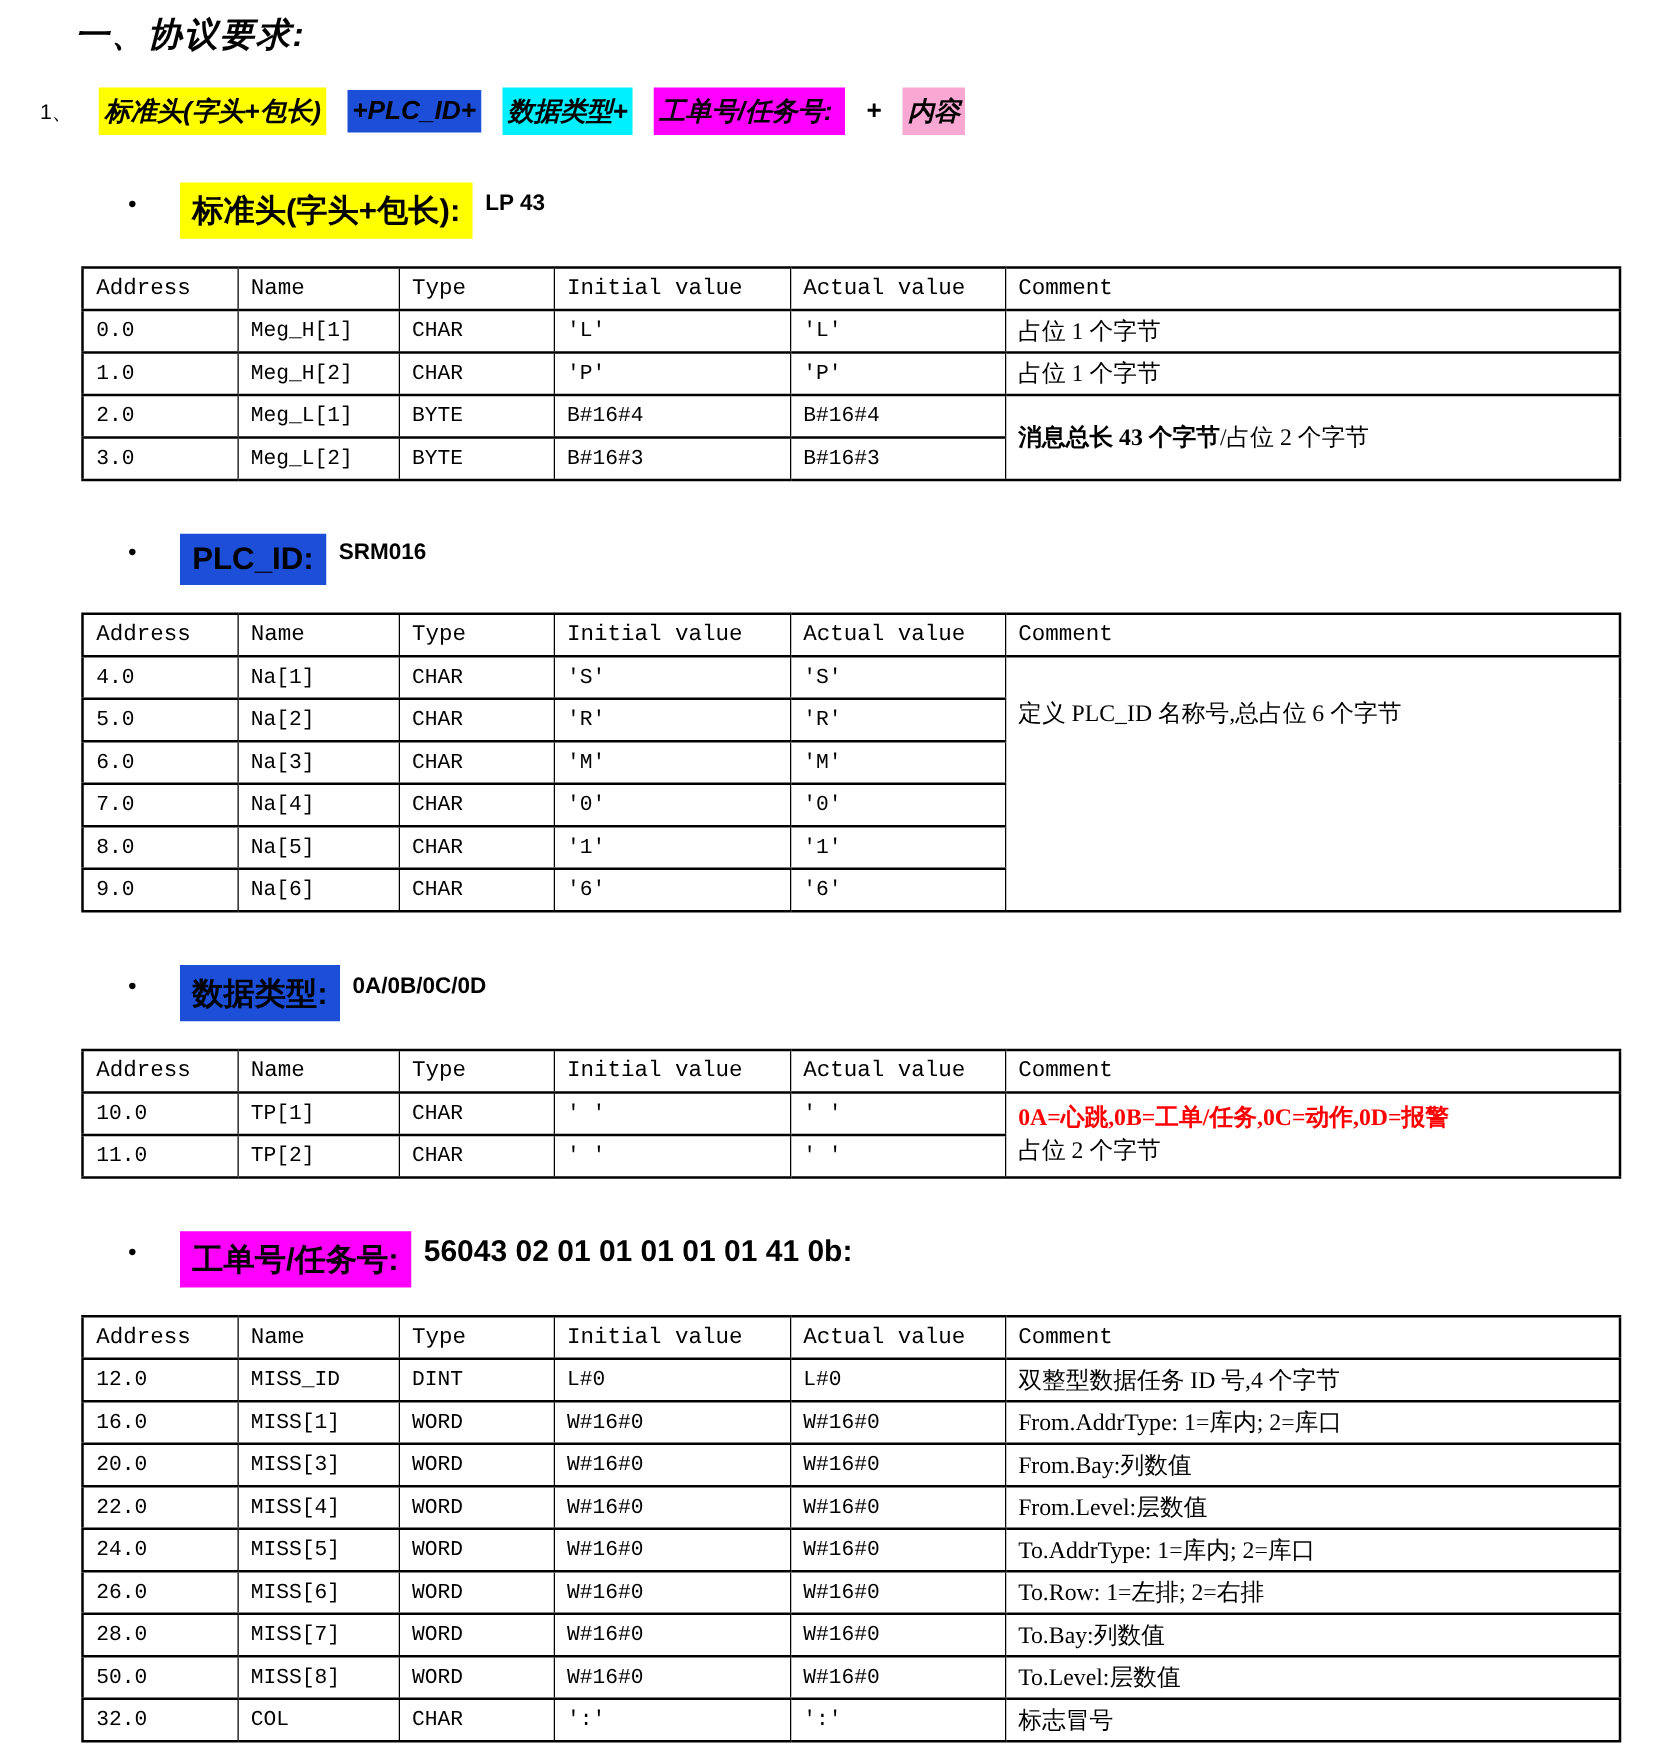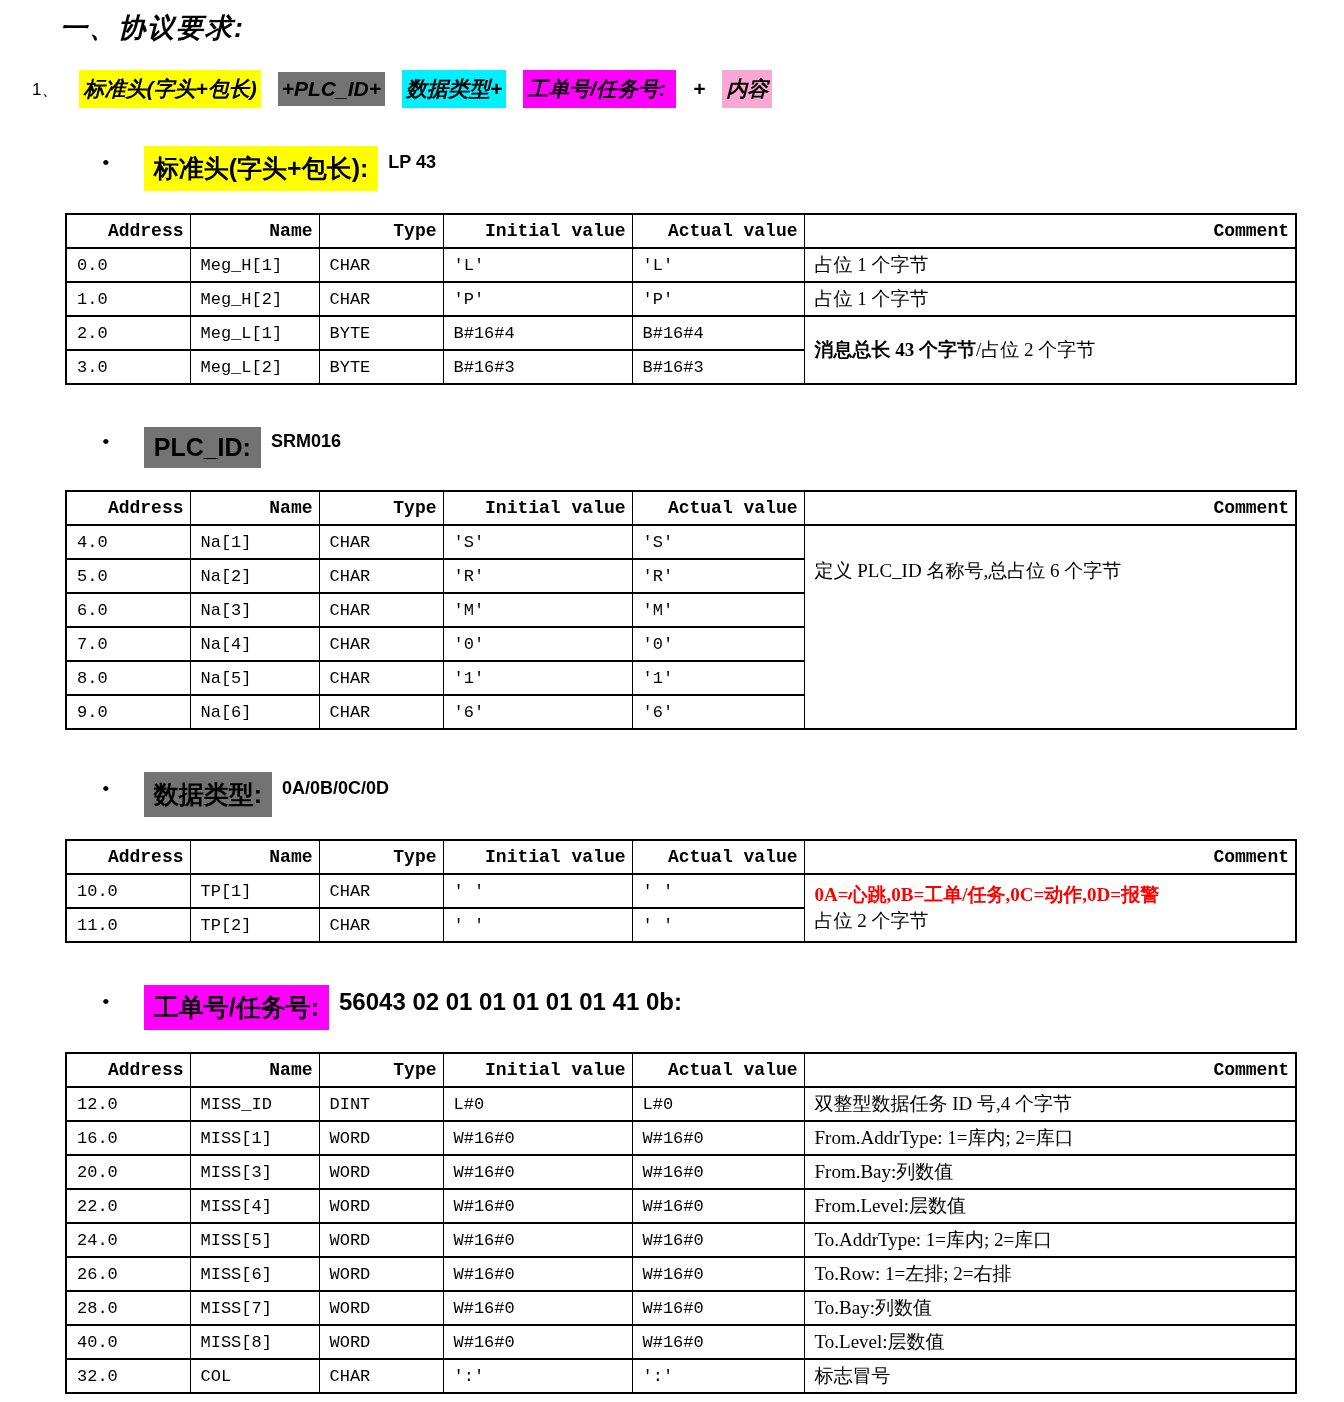--- a/index.html
+++ b/index.html
@@ -27,21 +27,21 @@
     font-size: 17px; margin-right: 4px;
   }
   .seg {
     font-family: "Liberation Sans", "DejaVu Sans", sans-serif;
     font-weight: bold; font-style: italic;
     font-size: 21px; padding: 5px 4px; white-space: pre; margin-left: 12px;
   }
   .seg.plain { padding: 5px 0; }
 
   .bg-yellow  { background: #ffff00; }
-  .bg-green   { background: #737373; }
+  .bg-green   { background: #1d4ed8; }
   .bg-cyan    { background: #00f0ff; }
   .bg-magenta { background: #ff00ff; }
   .bg-teal    { background: #f9a8d4; }
 
   .bullet-line {
     display: flex; align-items: center;
     margin: 26px 0 22px 102px;
   }
   .dot { font-size: 22px; margin-right: 34px; }
   .hl-label {
@@ -64,21 +64,21 @@
   .c4 { width: 189px; } .c5 { width: 172px; } .c6 { width: 492px; }
   .ptable th, .ptable td {
     border: 1px solid #000;
     border-top-width: 2px; border-bottom-width: 2px;
     text-align: left; vertical-align: middle;
     padding: 3px 6px 3px 10px; height: 34px;
     overflow: hidden; white-space: pre;
   }
   .ptable th {
     font-family: "Liberation Mono", "DejaVu Sans Mono", monospace;
-    font-weight: bold; font-size: 18px; text-align: right;
+    font-weight: normal; font-size: 18px;
   }
   .ptable td.mono {
     font-family: "Liberation Mono", "DejaVu Sans Mono", monospace;
     font-size: 17px;
   }
   .ptable td.comment {
     font-family: "Liberation Serif", "DejaVu Serif", serif;
     font-size: 19px; white-space: normal;
   }
   .ptable td.comment .bold { font-weight: bold; }
@@ -350,21 +350,21 @@
     </tr>
     <tr>
       <td class="mono">28.0</td>
       <td class="mono">MISS[7]</td>
       <td class="mono">WORD</td>
       <td class="mono">W#16#0</td>
       <td class="mono">W#16#0</td>
       <td class="comment">To.Bay:列数值</td>
     </tr>
     <tr>
-      <td class="mono">40.0</td>
+      <td class="mono">50.0</td>
       <td class="mono">MISS[8]</td>
       <td class="mono">WORD</td>
       <td class="mono">W#16#0</td>
       <td class="mono">W#16#0</td>
       <td class="comment">To.Level:层数值</td>
     </tr>
     <tr>
       <td class="mono">32.0</td>
       <td class="mono">COL</td>
       <td class="mono">CHAR</td>

